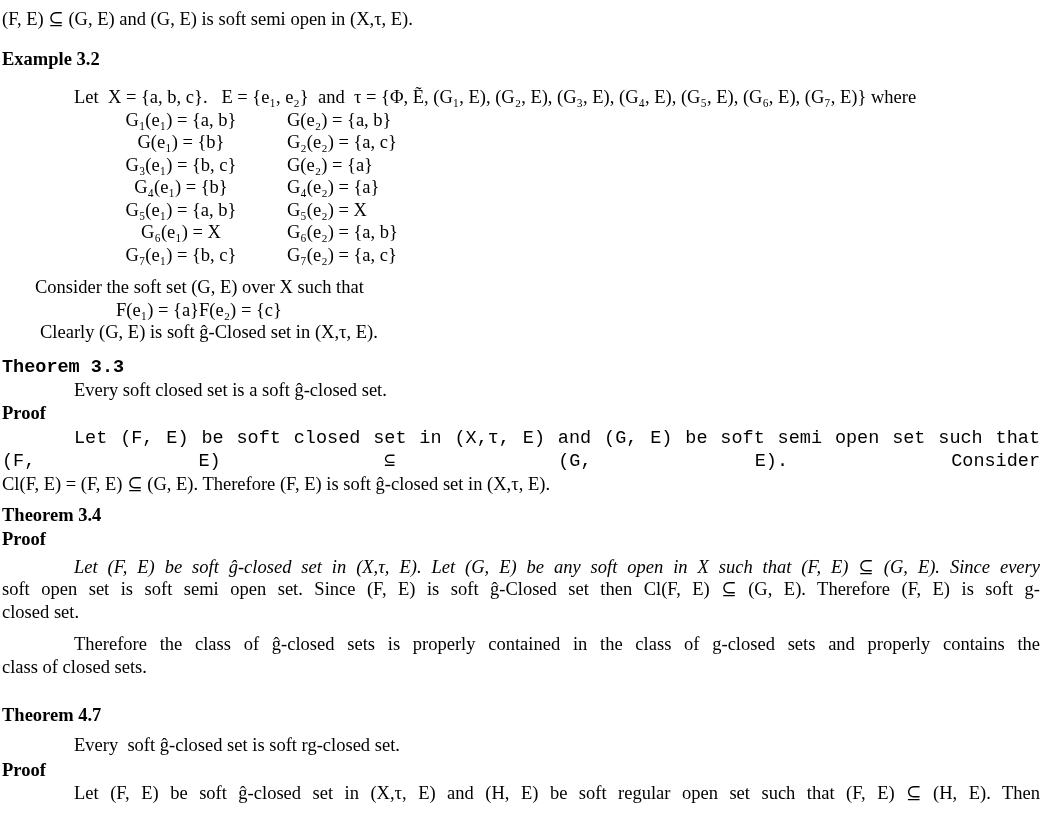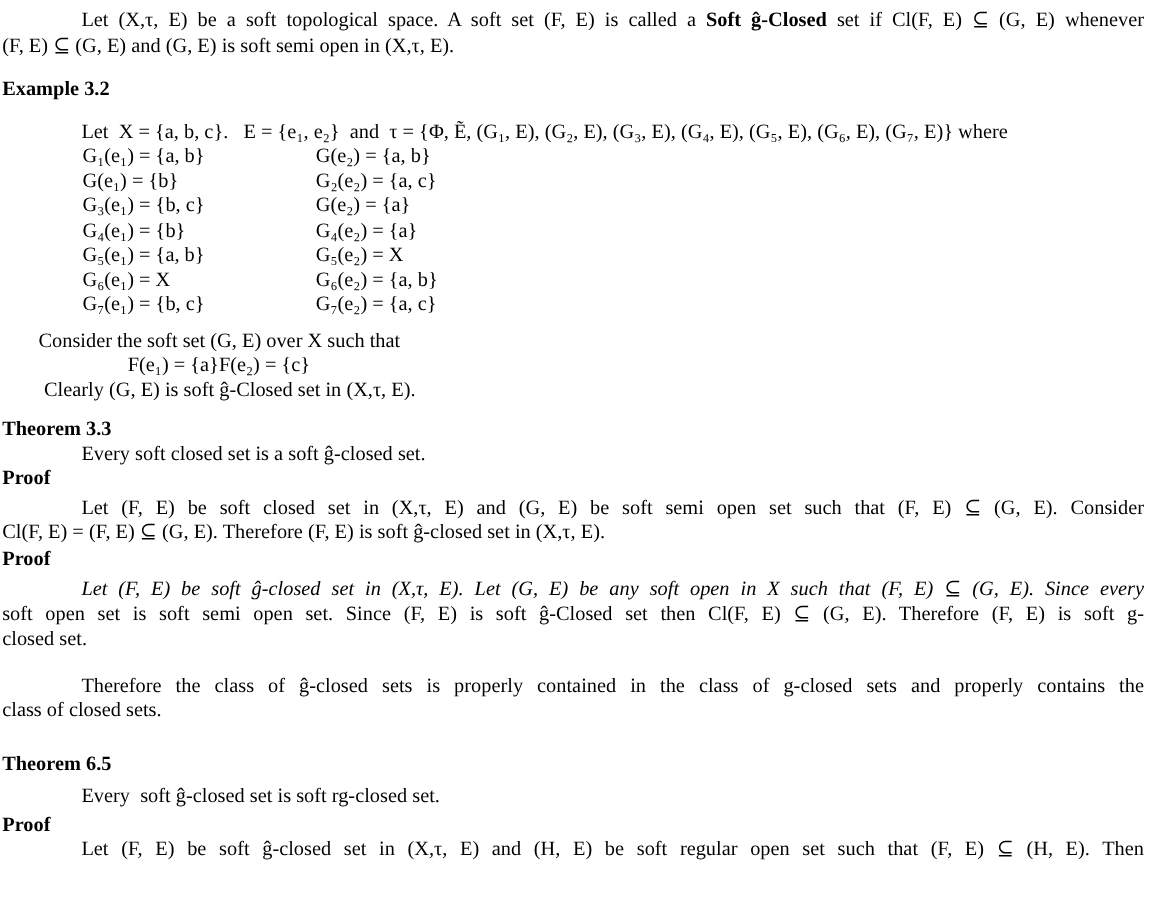--- a/index.html
+++ b/index.html
@@ -17,42 +17,41 @@
   }
   .line { white-space: normal; }
   .pre  { white-space: pre-wrap; }
   .just { text-align: justify; text-align-last: justify; }
   .ind  { text-indent: 72px; }
   .h    { font-weight: bold; }
   .pad72 { padding-left: 72px; }
   .pad33 { padding-left: 33px; }
   .pad38 { padding-left: 38px; }
   .grow  { padding-left: 73px; }
-  .grow .c1 { display: inline-block; width: 212px; }
+  .grow .c1 { display: inline-block; width: 212px; text-align: center; }
   .frow  { padding-left: 72px; }
   .frow .c1 { display: inline-block; width: 125px; text-align: right; }
   .mt-example  { margin-top: 17px; }
   .mt-setup    { margin-top: 16px; }
   .mt-consider { margin-top: 10px; }
-  .mt-t33      { margin-top: 13px; }
-  .mt-proofp   { margin-top: 4px; }
+  .mt-t33      { margin-top: 13px; font-family: Liberation Mono, monospace; }
+  .mt-proofp   { margin-top: 4px; font-family: Liberation Mono, monospace; }
   .mt-t34      { margin-top: 8px; }
   .mt-sm2      { margin-top: 2px; }
   .mt-proof34  { margin-top: 5px; font-style: italic; }
-  .mt-remark   { margin-top: 20px; }
+  .mt-remark   { margin-top: 10px; }
   .mt-t35      { margin-top: 26px; }
   .mt-every35  { margin-top: 7px; }
   .mt-proof35  { margin-top: 3px; }
 </style>
 </head>
 <body>
 
 <div class="doc">
 
-  <div class="line just ind"><span>Let (X,τ, E) be a soft topological space. A soft set (F, E) is called a </span><span class="h">Soft ĝ-Closed</span><span> set if Cl(F, E) ⊆ (G, E) whenever</span></div>
   <div class="line">(F, E) ⊆ (G, E) and (G, E) is soft semi open in (X,τ, E).</div>
 
   <div class="line h mt-example">Example 3.2</div>
   <div class="line pre pad72 mt-setup">Let  X = {a, b, c}.   E = {e₁, e₂}  and  τ = {Φ, Ẽ, (G₁, E), (G₂, E), (G₃, E), (G₄, E), (G₅, E), (G₆, E), (G₇, E)} where</div>
 
   <div class="line grow"><span class="c1">G₁(e₁) = {a, b}</span><span class="c2">G(e₂) = {a, b}</span></div>
   <div class="line grow"><span class="c1">G(e₁) = {b}</span><span class="c2">G₂(e₂) = {a, c}</span></div>
   <div class="line grow"><span class="c1">G₃(e₁) = {b, c}</span><span class="c2">G(e₂) = {a}</span></div>
   <div class="line grow"><span class="c1">G₄(e₁) = {b}</span><span class="c2">G₄(e₂) = {a}</span></div>
   <div class="line grow"><span class="c1">G₅(e₁) = {a, b}</span><span class="c2">G₅(e₂) = X</span></div>
@@ -62,25 +61,26 @@
   <div class="line pad33 mt-consider">Consider the soft set (G, E) over X such that</div>
   <div class="line frow"><span class="c1">F(e₁) = {a}</span><span class="c2">F(e₂) = {c}</span></div>
   <div class="line pad38">Clearly (G, E) is soft ĝ-Closed set in (X,τ, E).</div>
 
   <div class="line h mt-t33">Theorem 3.3</div>
   <div class="line pad72">Every soft closed set is a soft ĝ-closed set.</div>
   <div class="line h">Proof</div>
   <div class="line just ind mt-proofp">Let (F, E) be soft closed set in (X,τ, E) and (G, E) be soft semi open set such that (F, E) ⊆ (G, E). Consider</div>
   <div class="line">Cl(F, E) = (F, E) ⊆ (G, E). Therefore (F, E) is soft ĝ-closed set in (X,τ, E).</div>
 
+  <div class="line h mt-t34">Theorem 3.4</div>
   <div class="line h mt-sm2">Proof</div>
   <div class="line just ind mt-proof34">Let (F, E) be soft ĝ-closed set in (X,τ, E). Let (G, E) be any soft open in X such that (F, E) ⊆ (G, E). Since every</div>
   <div class="line just">soft open set is soft semi open set. Since (F, E) is soft ĝ-Closed set then  Cl(F, E) ⊆ (G, E). Therefore (F, E) is soft g-</div>
   <div class="line">closed set.</div>
   <div class="line just ind mt-remark">Therefore the class of ĝ-closed sets is properly contained in the class of g-closed sets and properly contains the</div>
   <div class="line">class of closed sets.</div>
 
-  <div class="line h mt-t35">Theorem 6.5</div>
+  <div class="line h mt-t35">Theorem 4.7</div>
   <div class="line pre pad72 mt-every35">Every  soft ĝ-closed set is soft rg-closed set.</div>
   <div class="line h mt-proof35">Proof</div>
   <div class="line just ind">Let (F, E) be soft ĝ-closed set in (X,τ, E) and (H, E) be soft regular open set such that (F, E) ⊆ (H, E). Then</div>
 
 </div>
 
 </body></html>

